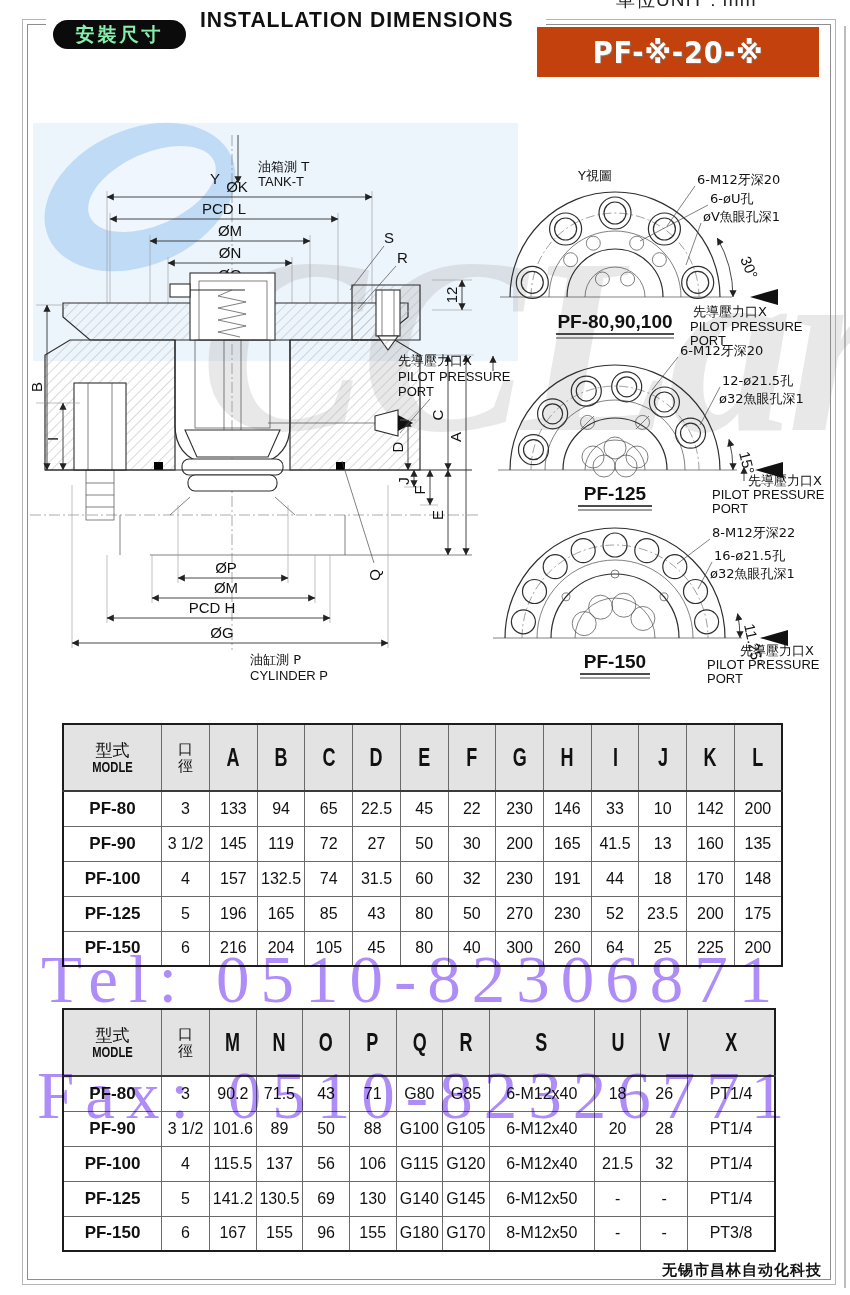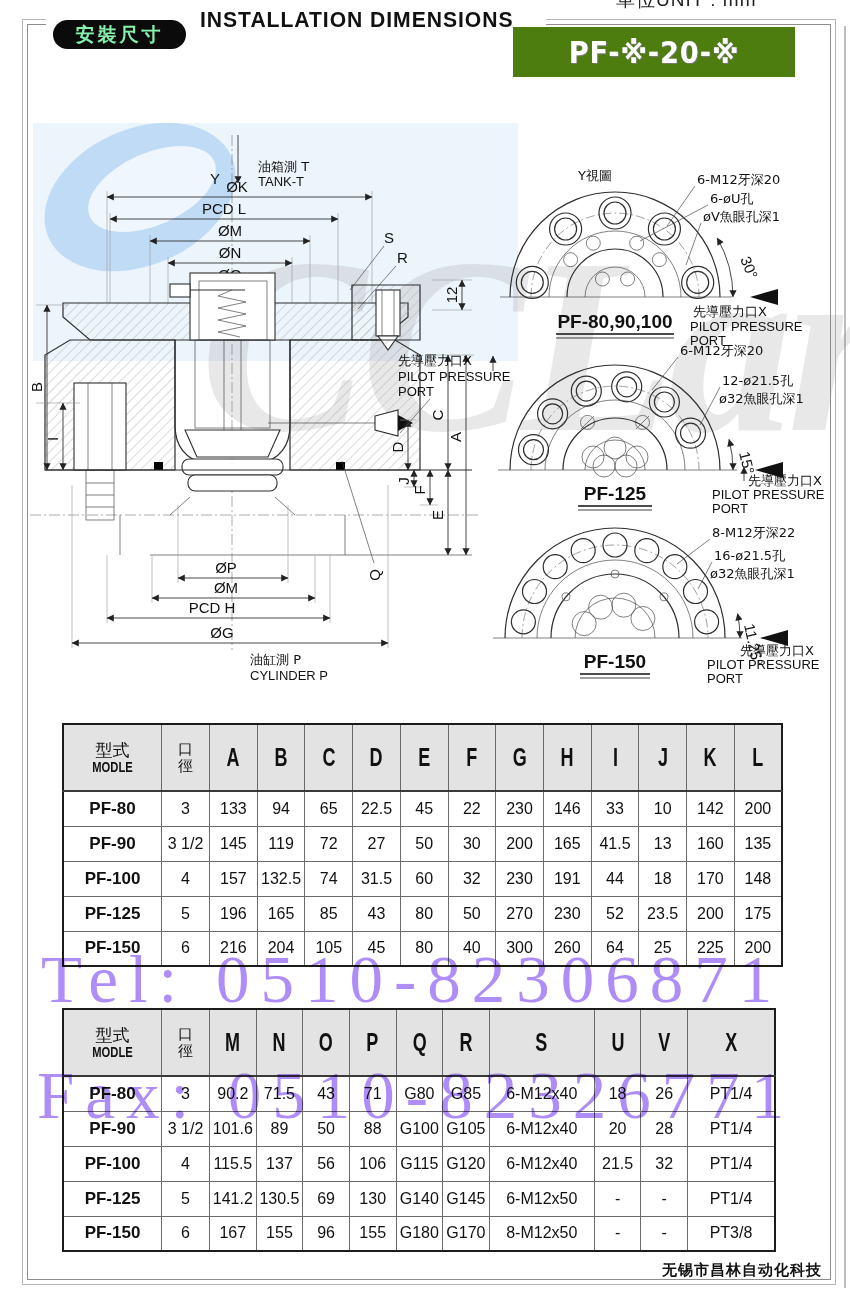--- a/index.html
+++ b/index.html
@@ -11,21 +11,21 @@
   .frame-inner{left:27px;top:24px;width:802px;height:1254px;border:1px solid #8e8e8e;z-index:1;}
   .edge-strip{right:4px;top:26px;width:2px;height:1262px;background:#bdbdbd;z-index:1;}
   
   .header-mask{left:46px;top:0;width:500px;height:42px;background:#fff;z-index:5;}
   .unit-note{top:-13px;left:616px;font-size:19px;letter-spacing:1px;color:#222;z-index:6;white-space:nowrap;}
   .badge{left:53px;top:20px;width:133px;height:29px;background:#0b0b0b;border-radius:15px;z-index:6;
          color:#86efac;font-weight:bold;font-size:19px;letter-spacing:3px;display:flex;align-items:center;justify-content:center;
          font-family:"DejaVu Sans",sans-serif;}
   .page-title{left:200px;top:7px;font-size:22px;font-weight:bold;letter-spacing:1px;z-index:6;
               transform:scaleX(.96);transform-origin:left;white-space:nowrap;}
-  .model-box{left:513px;top:27px;width:282px;height:50px;background:#4d7c0f;z-index:6;
+  .model-box{left:537px;top:27px;width:282px;height:50px;background:#c2410c;z-index:6;
              display:flex;align-items:center;justify-content:center;}
   .model-box span{color:#fff;font-weight:bold;font-size:31px;letter-spacing:1px;
              transform:scaleX(.88);text-shadow:1px 1px 1px #7b7b7b;white-space:nowrap;
              font-family:"DejaVu Sans",sans-serif;}
   
   .draw{left:0;top:85px;z-index:3;}
   
   .dim-table{position:absolute;border-collapse:collapse;table-layout:fixed;background:#fff;z-index:4;
              border:2px solid #1c1c1c;}
   .dim-table th,.dim-table td{border:1px solid #6a6a6a;text-align:center;vertical-align:middle;

